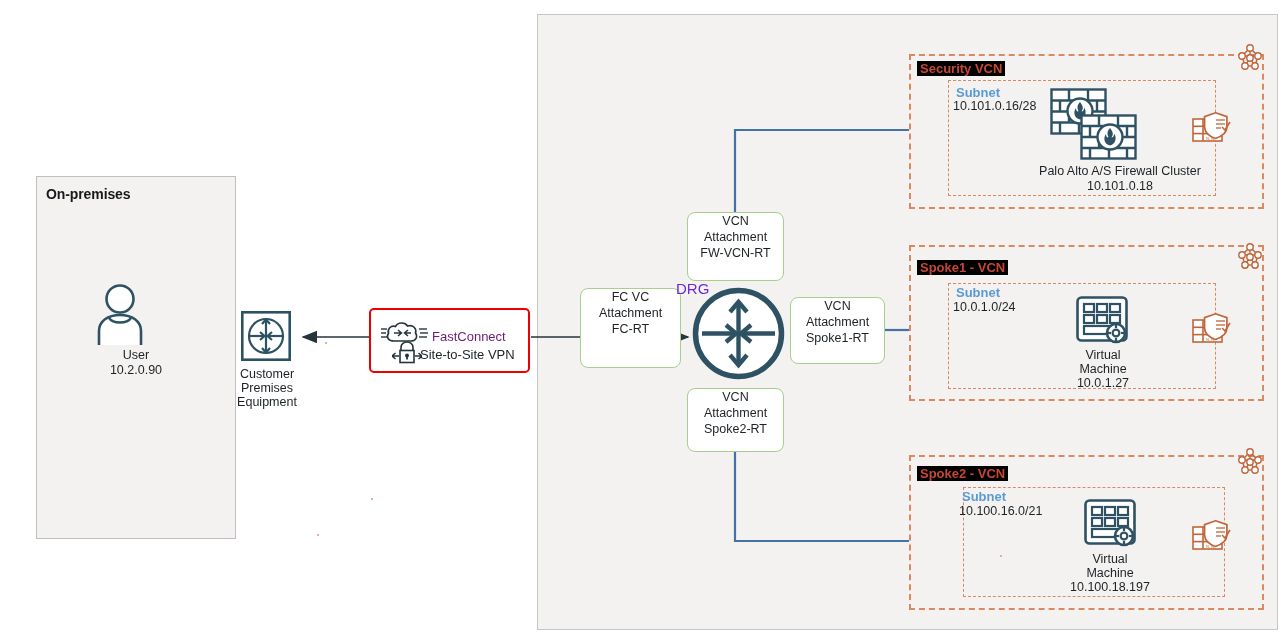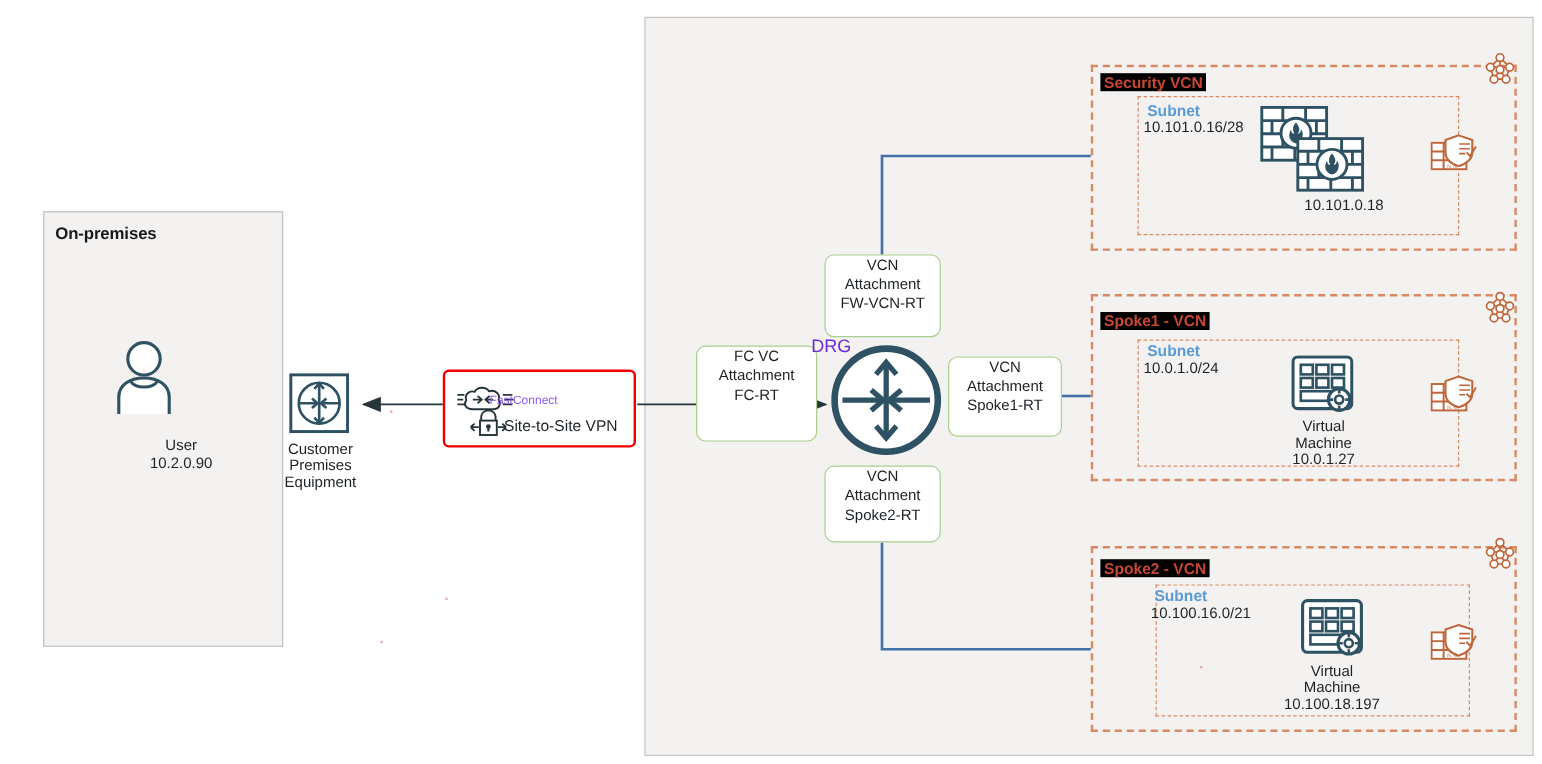--- a/index.html
+++ b/index.html
@@ -22,41 +22,41 @@
     border: 1px solid #bfbfbf;
     box-sizing: border-box;
   }
   #onprem-title {
     position: absolute; left: 46px; top: 186px;
     font-size: 14px; font-weight: bold; color: #17181a;
     letter-spacing: -0.1px;
   }
   #user-icon { position: absolute; left: 95px; top: 283px; width: 50px; height: 62px; }
   #user-label {
-    position: absolute; left: 36px; top: 364px; width: 200px;
-    text-align: center; font-size: 12.5px; color: #1d2226; line-height: 15px; padding-left: 15px;
+    position: absolute; left: 36px; top: 348px; width: 200px;
+    text-align: center; font-size: 12.5px; color: #1d2226; line-height: 15px;
   }
 
   
   #cpe-icon { position: absolute; left: 241px; top: 311px; width: 50px; height: 50px; }
   #cpe-label {
     position: absolute; left: 206px; top: 367px; width: 122px;
     text-align: center; font-size: 12.5px; color: #1d2226; line-height: 14px;
   }
 
   
   #fc-box {
     position: absolute; left: 369px; top: 308px;
     width: 161px; height: 65px;
     border: 2px solid #ee0000; border-radius: 5px;
     background: #ffffff; box-sizing: border-box;
   }
   #fc-cloud { position: absolute; left: 381px; top: 320px; width: 48px; height: 26px; }
   #fc-lock  { position: absolute; left: 392px; top: 340px; width: 30px; height: 24px; }
-  #fc-label-1 { position: absolute; left: 408px; top: 329px; font-size: 10px; color: #8b5cf6; }
+  #fc-label-1 { position: absolute; left: 432px; top: 329px; font-size: 13px; color: #701a75; }
   #fc-label-2 { position: absolute; left: 420px; top: 347px; font-size: 13px; color: #1d2226; }
 
   
   #region-panel {
     position: absolute; left: 537px; top: 14px;
     width: 741px; height: 616px;
     background: #f3f2f0; border: 1px solid #c8c6c4;
     box-sizing: border-box;
   }
 
@@ -318,20 +318,21 @@
     <line x1="40" y1="60" x2="40" y2="70.5"></line>
     <line x1="59" y1="60" x2="59" y2="70.5"></line>
     <line x1="77" y1="60" x2="77" y2="70.5"></line>
   </g>
   <circle cx="60" cy="49" r="12.5" fill="#ffffff" stroke="#2e5263" stroke-width="2.4"></circle>
   <path d="M60 40 C64 45 63 47 61.5 49.5 C64.5 49 64 45.5 64 45.5
            C67 49 66 56 60 57.5 C54 56 53 50 56 46 C56 49 57.5 50 58.5 49
            C57 46 57 43 60 40 Z" fill="#2e5263"></path>
 </svg>
 <div id="fw-label">
+  <div>Palo Alto A/S Firewall Cluster</div>
   <div>10.101.0.18</div>
 </div>
 
 <svg class="seclist-icon" id="seclist-security" viewBox="0 0 44 40">
   <g stroke="#c0653a" stroke-width="1.6" fill="#ffffff">
     <rect x="1" y="9" width="29" height="22"></rect>
     <line x1="1" y1="16.3" x2="30" y2="16.3"></line>
     <line x1="1" y1="23.6" x2="30" y2="23.6"></line>
     <line x1="11" y1="9" x2="11" y2="31"></line>
   </g>

